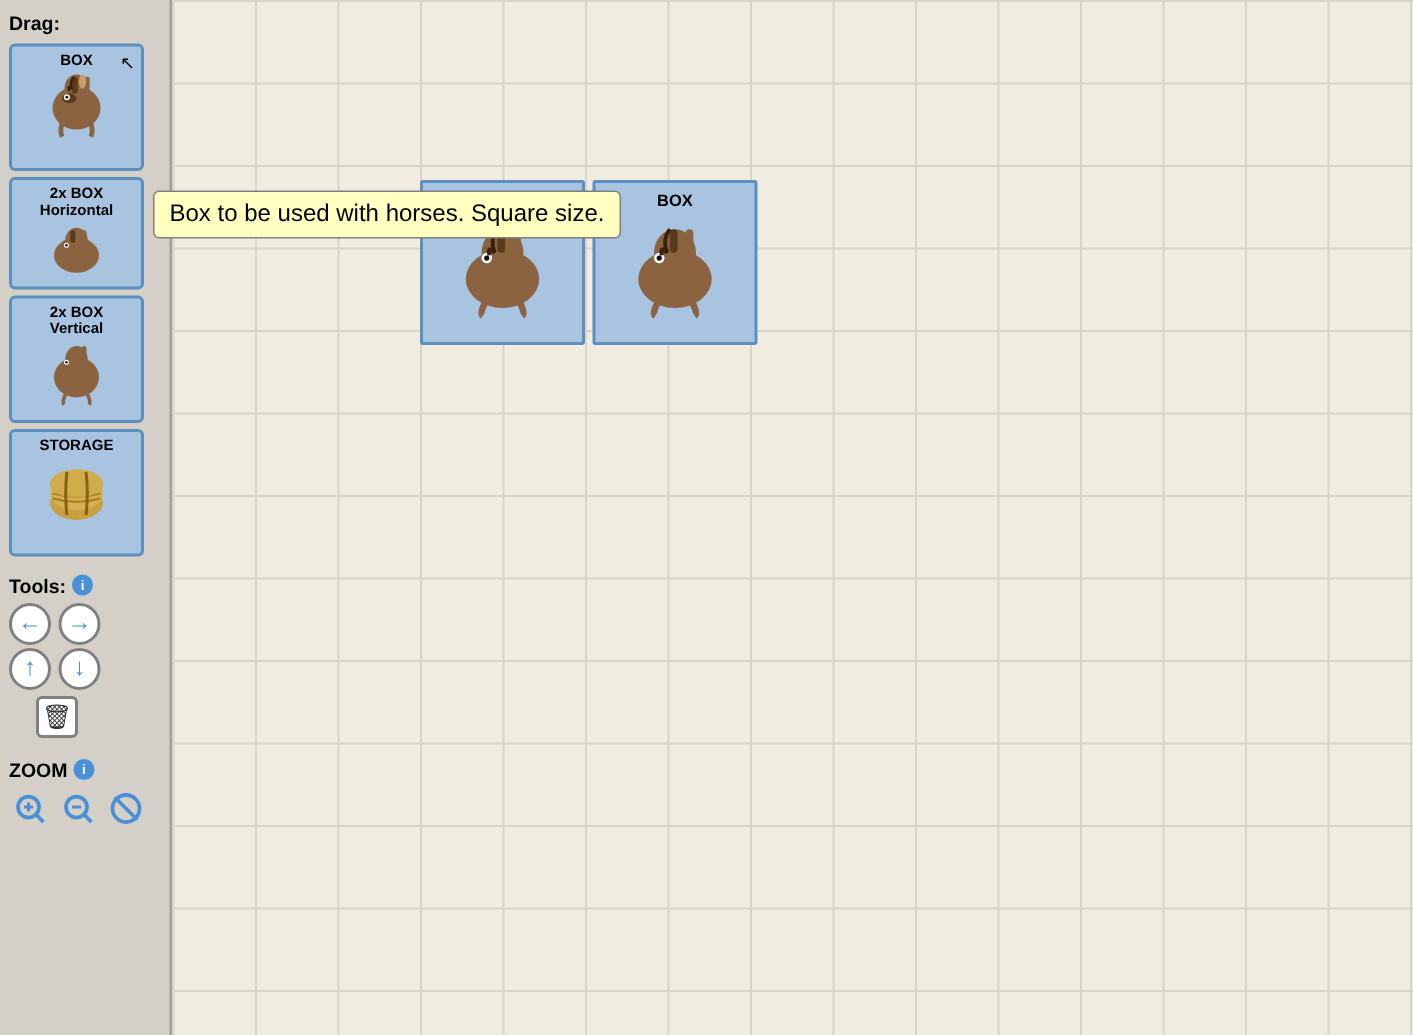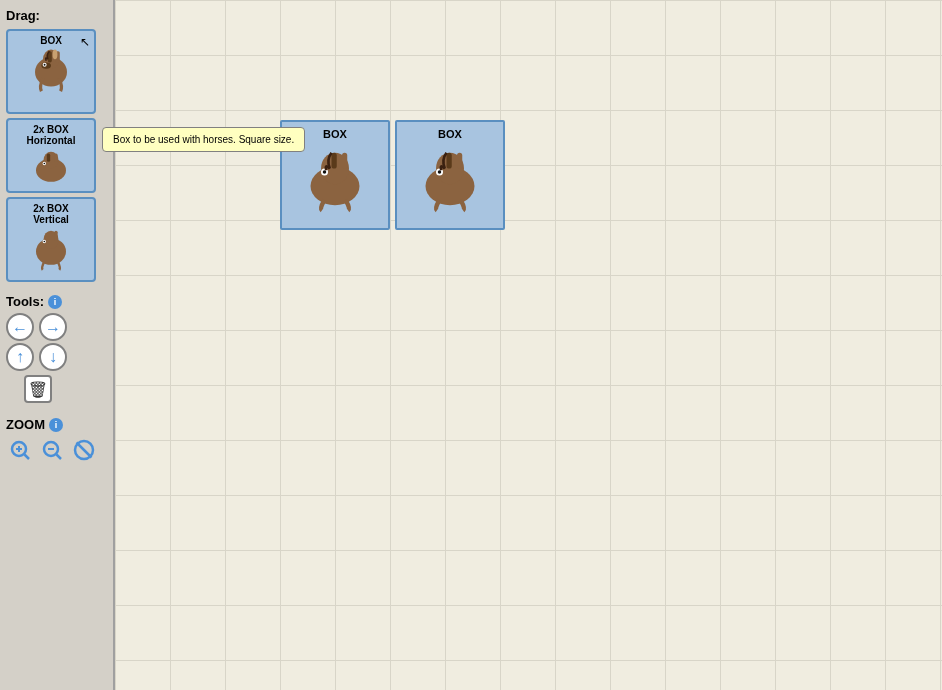--- a/index.html
+++ b/index.html
@@ -80,37 +80,36 @@
       height: 44px;
     }
 
     
     .tooltip-box {
       position: absolute;
       background: #ffffc0;
       border: 1px solid #808080;
       border-radius: 4px;
       padding: 6px 10px;
-      font-size: 10px;
+      font-size: 16px;
       color: #000;
       white-space: nowrap;
       z-index: 100;
       left: 96px;
       top: 98px;
       pointer-events: none;
     }
 
     
     .section-label {
       font-size: 13px;
       font-weight: bold;
       color: #000;
       margin-bottom: 4px;
       display: flex;
-      align-items: center;
       gap: 4px;
     }
 
     .info-icon {
       display: inline-block;
       width: 14px;
       height: 14px;
       background: #4a90d9;
       border-radius: 50%;
       color: white;
@@ -282,20 +281,35 @@
         <ellipse cx="30" cy="28" rx="18" ry="16" fill="#8B6340"></ellipse>
         <ellipse cx="30" cy="14" rx="9" ry="11" fill="#8B6340"></ellipse>
         <circle cx="22" cy="16" r="2" fill="#fff"></circle>
           <circle cx="22" cy="16" r="1" fill="#111"></circle>
         <rect x="34" y="3" width="4" height="12" fill="#8B6340" rx="2"></rect>
         <path d="M22 40 Q18 48 20 50" stroke="#8B6340" stroke-width="3" fill="none"></path>
         <path d="M38 40 Q42 48 40 50" stroke="#8B6340" stroke-width="3" fill="none"></path>
       </svg>
     </div>
 
+    <div class="drag-item">
+      <span class="drag-item-label">STORAGE</span>
+
+      <svg class="storage-icon" viewBox="0 0 60 55" xmlns="http://www.w3.org/2000/svg">
+        <ellipse cx="30" cy="38" rx="22" ry="14" fill="#c8a040"></ellipse>
+        <ellipse cx="30" cy="30" rx="22" ry="14" fill="#d4b050"></ellipse>
+        <ellipse cx="30" cy="22" rx="22" ry="12" fill="#c8a040"></ellipse>
+        <path d="M10 30 Q30 36 50 30" stroke="#a07820" stroke-width="1.5" fill="none"></path>
+        <path d="M10 34 Q30 40 50 34" stroke="#a07820" stroke-width="1.5" fill="none"></path>
+        <ellipse cx="30" cy="22" rx="22" ry="12" fill="#d4b050" opacity="0.7"></ellipse>
+
+        <path d="M22 12 Q20 30 22 48" stroke="#8B6010" stroke-width="2.5" fill="none"></path>
+        <path d="M38 12 Q40 30 38 48" stroke="#8B6010" stroke-width="2.5" fill="none"></path>
+      </svg>
+    </div>
 
 
   </div>
 
   <div class="tools-section">
     <div class="section-label">
       <span>Tools:</span>
       <span class="info-icon">i</span>
     </div>
     <div class="tools-grid">

